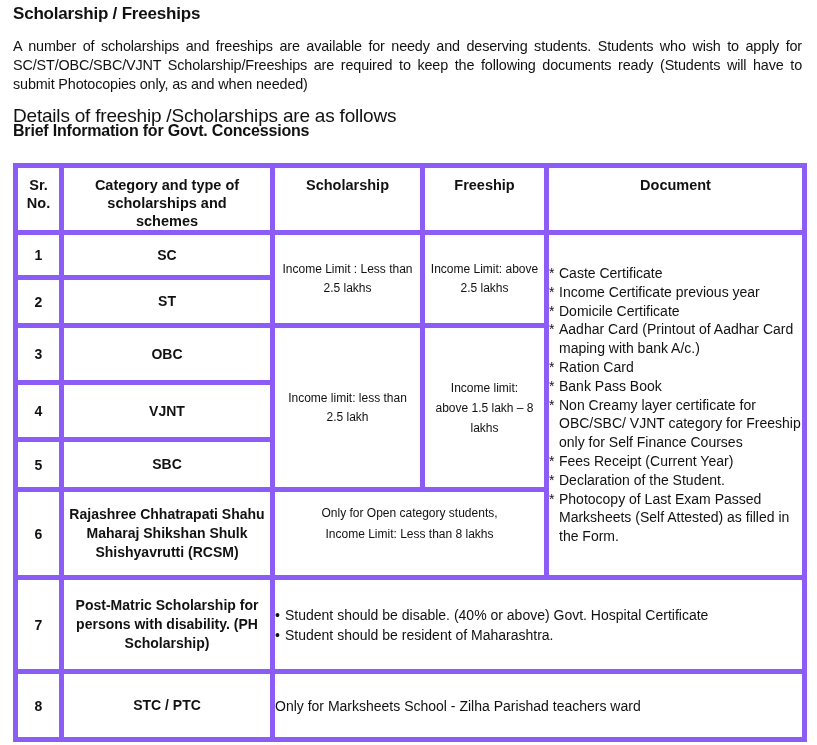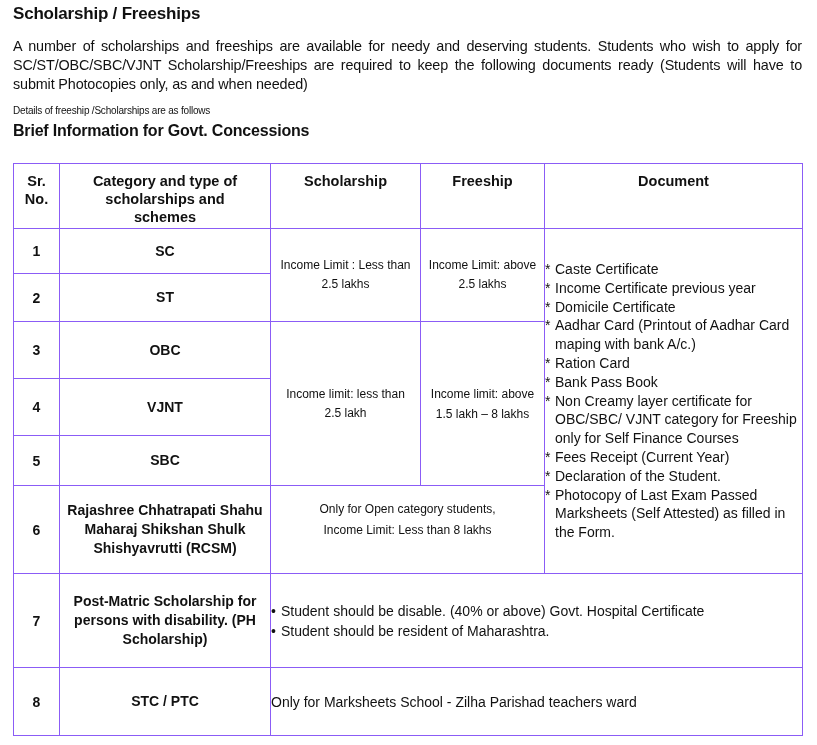--- a/index.html
+++ b/index.html
@@ -12,34 +12,34 @@
       font-size: 17px; font-weight: bold; letter-spacing: -0.2px;
       font-family: "Liberation Sans", sans-serif;
     }
     .intro {
       position: absolute; left: 13px; top: 37px; width: 789px;
       font-size: 14.4px; line-height: 19px; text-align: justify;
       letter-spacing: -0.15px;
     }
     .details {
       position: absolute; left: 13px; top: 105px;
-      font-size: 10px; letter-spacing: -0.2px;
+      font-size: 19px; letter-spacing: -0.2px;
     }
     .h2 {
       position: absolute; left: 13px; top: 122px;
       font-size: 16px; font-weight: bold; letter-spacing: -0.2px;
     }
     table.main {
       position: absolute; left: 13px; top: 163px;
       border-collapse: collapse; table-layout: fixed;
       width: 789px;
       font-size: 14px;
     }
     table.main td, table.main th {
-      border: 1px solid #8b5cf6;
+      border: 5px solid #8b5cf6;
       padding: 0; vertical-align: middle;
     }
     table.main th {
       vertical-align: top; font-weight: bold; font-size: 14.5px;
       text-align: center; line-height: 18px; padding-top: 8px;
     }
     th.hd-sr { text-align: center; }
     th.hd-sch { text-align: left; padding-left: 16px; }
     th.hd-free { text-align: left; padding-left: 18px; }
     th.hd-doc { text-align: left; padding-left: 35px; }

